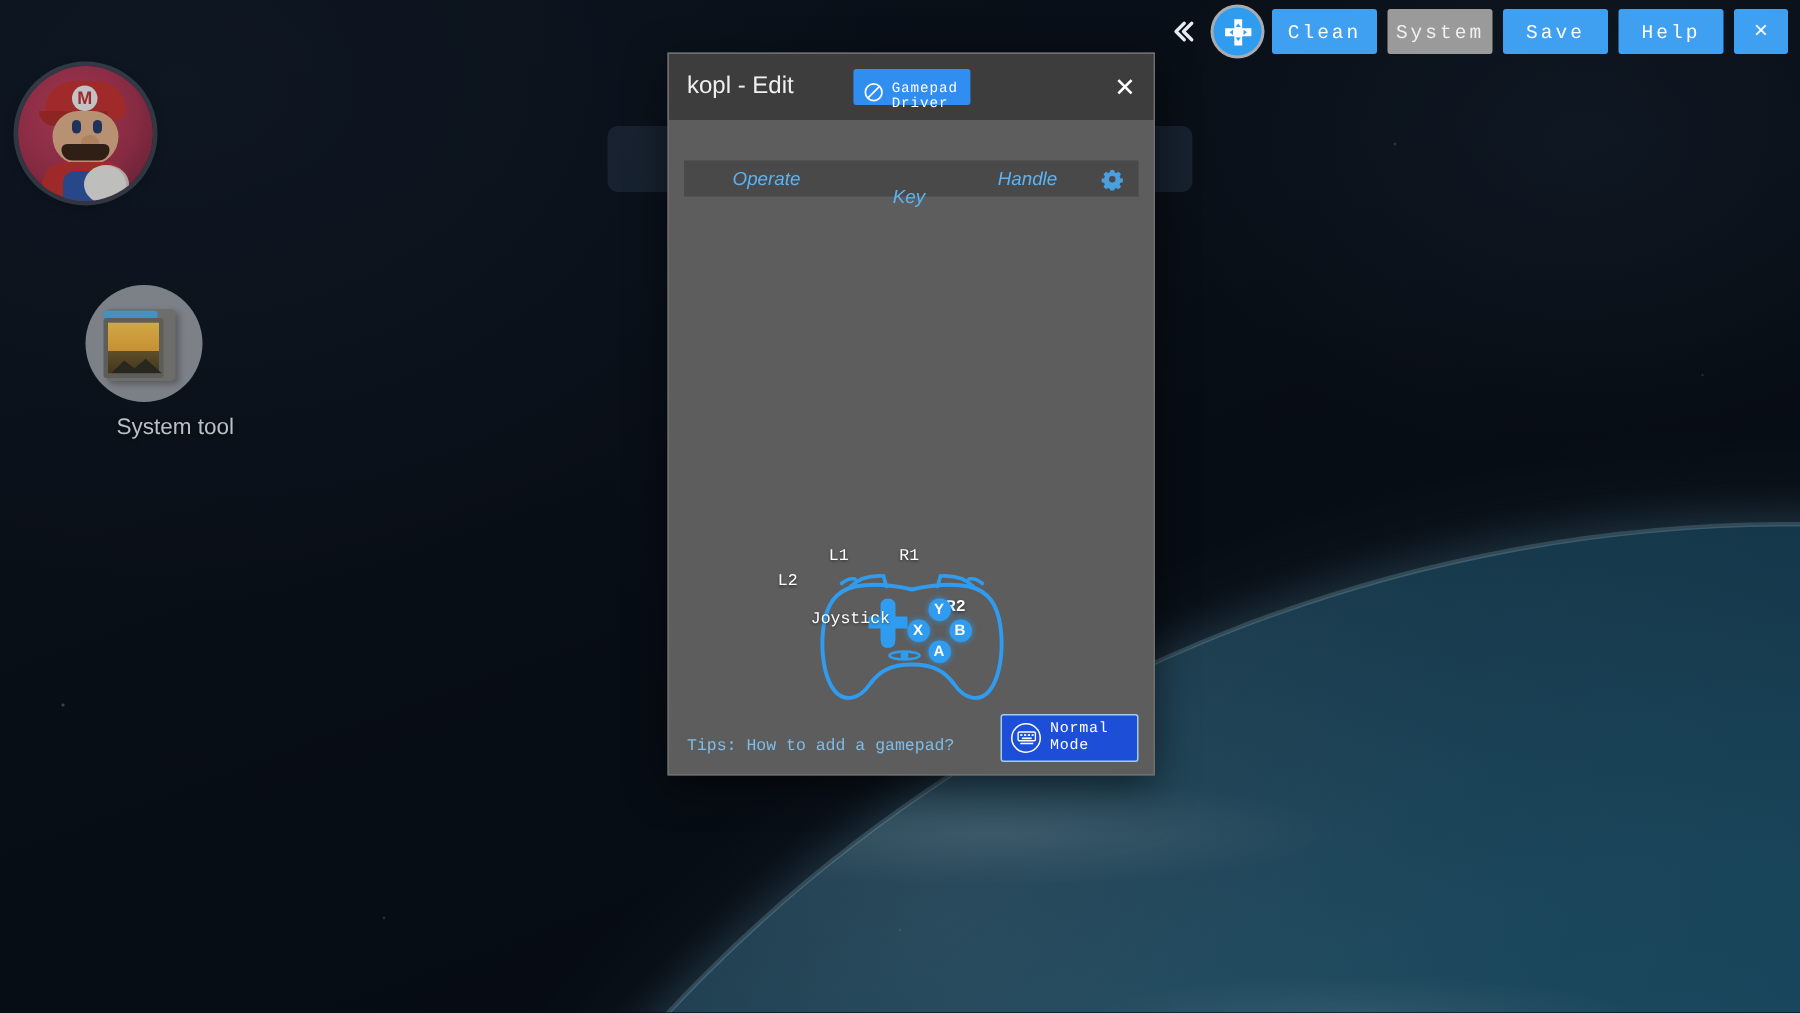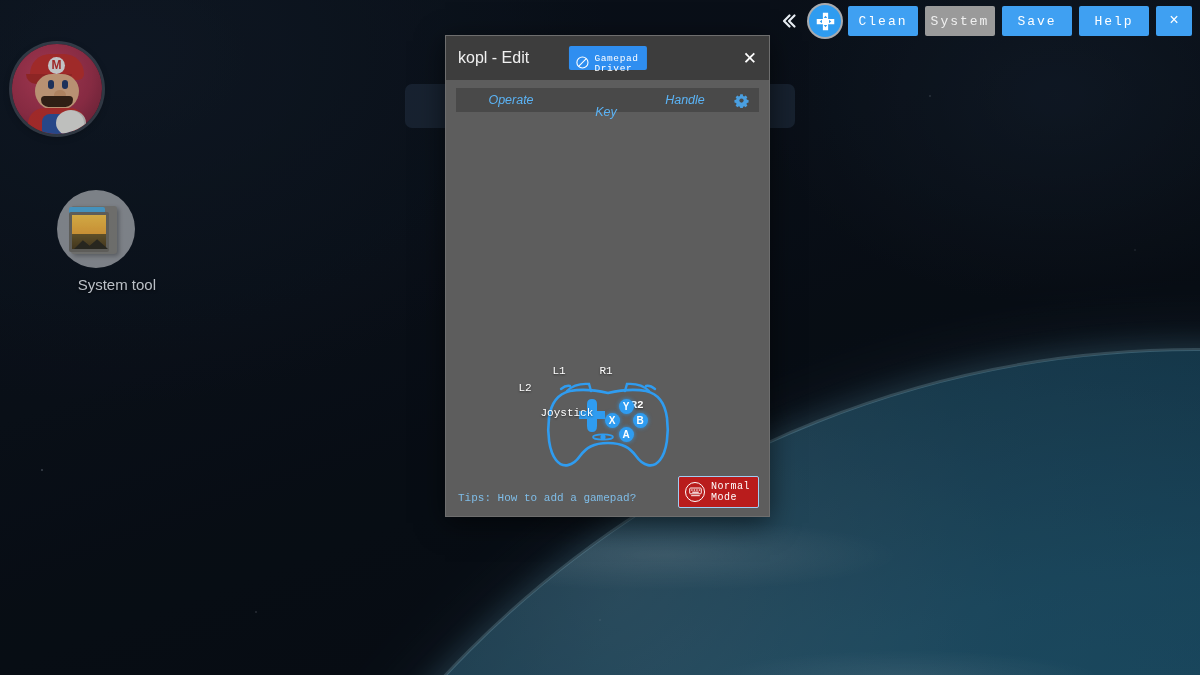--- a/index.html
+++ b/index.html
@@ -181,21 +181,21 @@
     position: absolute; left: 405px; top: 84px; width: 390px; height: 44px;
     background: rgba(40,56,76,0.45); border-radius: 7px;
   }
 
   
   #edit-dialog {
     position: absolute; left: 445px; top: 35px; width: 325px; height: 482px;
     background: #5d5d5d;
     border: 1px solid #6e6e6e;
     box-shadow: 0 6px 26px rgba(0,0,0,.55);
-    display: flex; flex-direction: column;
+    display: flex; flex-direction: column; gap: 19px;
   }
   .dlg-titlebar {
     height: 44px; background: #3d3d3d;
     display: flex; align-items: center; padding: 0 12px;
     position: relative; flex: 0 0 auto;
   }
   .dlg-title { color: #f0f0f0; font-size: 16px; }
   .driver-btn {
     position: absolute; left: 50%; transform: translateX(-50%);
     height: 24px; background: #2f8ef0; border-radius: 2px;
@@ -244,21 +244,21 @@
     display: flex; align-items: center; justify-content: center;
     box-shadow: 0 0 4px rgba(47,156,240,.8);
   }
   .tips {
     position: absolute; left: 12px; bottom: 12px;
     color: #7fbde8; font-size: 11px;
     font-family: "Liberation Mono", monospace; cursor: pointer;
   }
   .mode-btn {
     position: absolute; right: 10px; bottom: 8px;
-    width: 81px; height: 32px; background: #b91c1c;
+    width: 92px; height: 32px; background: #1d4ed8;
     border: 1px solid #9fcdf2; border-radius: 2px;
     display: flex; align-items: center; gap: 6px; padding-left: 6px;
     cursor: pointer;
   }
   .mode-btn .mode-label {
     color: #ffffff; font-family: "Liberation Mono", monospace;
     font-size: 10px; line-height: 11px; letter-spacing: .5px;
   }
   .kbd-circle {
     width: 20px; height: 20px; border-radius: 50%;

